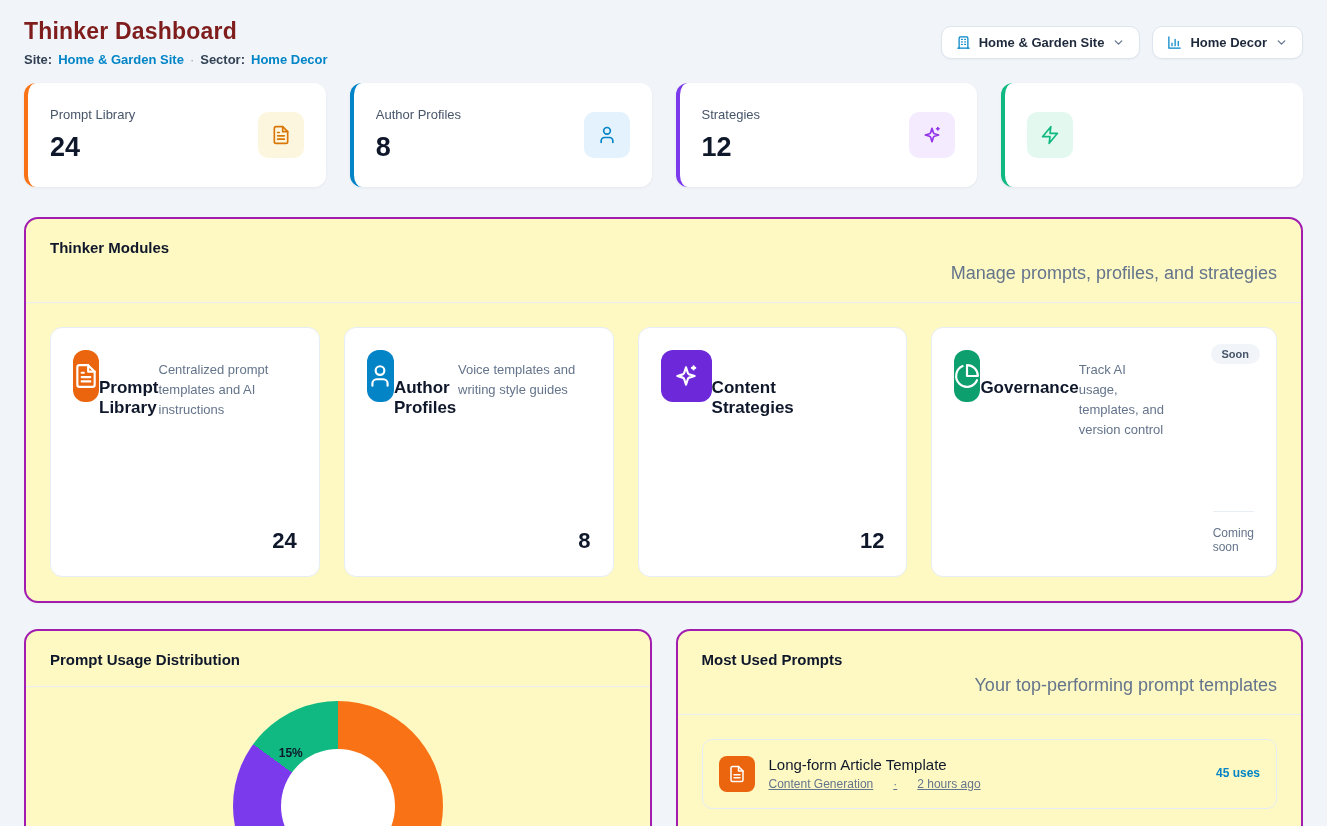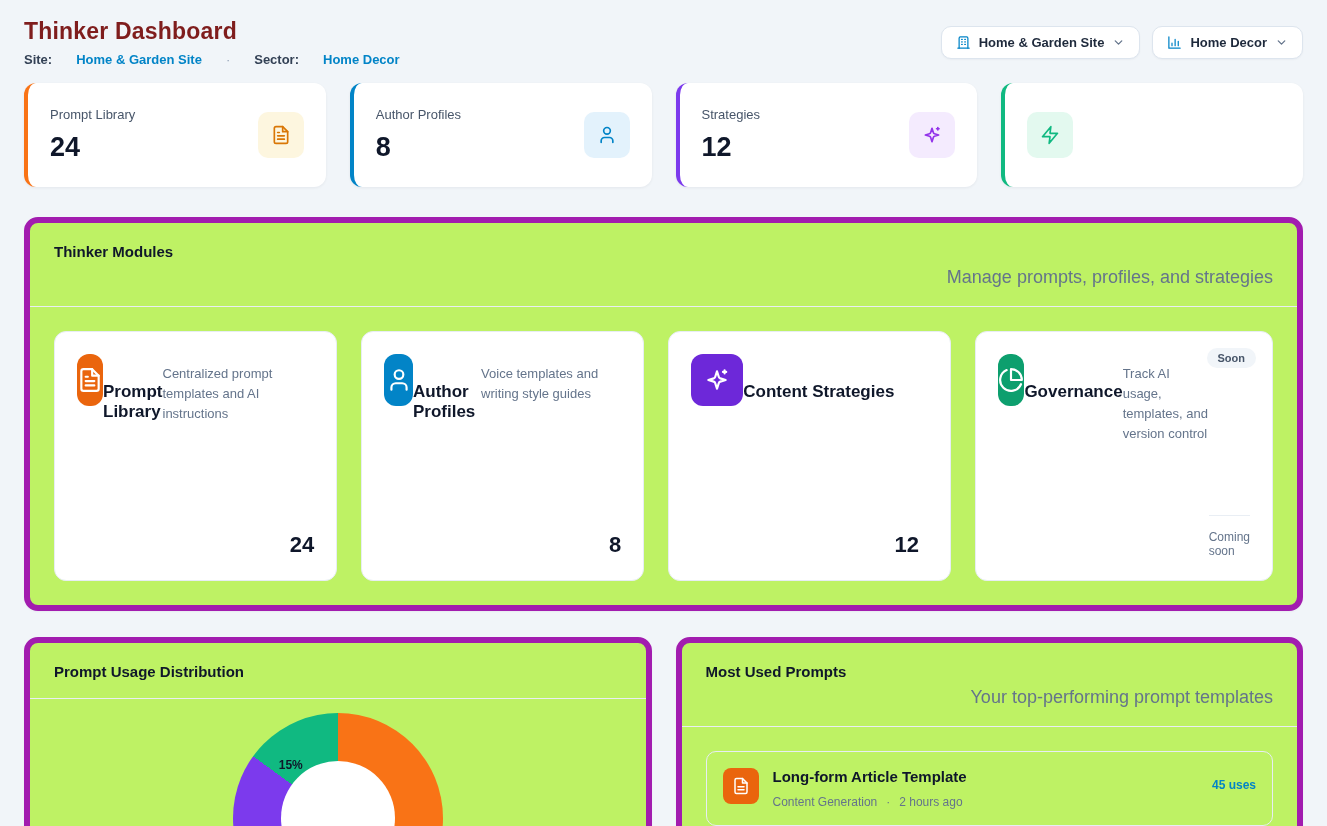--- a/index.html
+++ b/index.html
@@ -7,21 +7,21 @@
   body {
     font-family:"Liberation Sans", sans-serif;
     background:#f1f5f9;
     color:#0f172a;
   }
   .page { padding:18px 24px 0 24px; }
 
   
   .header { display:flex; justify-content:space-between; align-items:center; margin-bottom:16px; }
   .page-title { font-size:23px; font-weight:800; color:#7f1d1d; letter-spacing:.2px; }
-  .sub-row { margin-top:7px; font-size:13px; color:#334155; font-weight:700; display:flex; gap:24px; align-items:center; }
+  .sub-row { margin-top:7px; font-size:13px; color:#334155; font-weight:700; display:flex; gap:6px; align-items:center; }
   .sub-row a { color:#0284c7; text-decoration:none; font-weight:700; cursor:pointer; }
   .sub-sep { color:#94a3b8; font-weight:400; }
   .header-controls { display:flex; gap:12px; }
   .dropdown-btn {
     display:flex; align-items:center; gap:8px;
     background:#fff; border:1px solid #dde5ee; border-radius:10px;
     padding:8px 14px; font-size:13px; font-weight:700; color:#1e293b;
     cursor:pointer; box-shadow:0 1px 2px rgba(15,23,42,.04);
   }
   .dropdown-btn .lead-ic { color:#0284c7; display:flex; }
@@ -41,21 +41,21 @@
   .stat-card.green  { border-left-color:#10b981; }
   .stat-label { font-size:13px; color:#475569; margin-bottom:10px; }
   .stat-value { font-size:27px; font-weight:800; color:#0f172a; }
   .stat-icon { width:46px; height:46px; border-radius:10px; display:flex; align-items:center; justify-content:center; }
   .stat-icon.t-orange { background:#fdf6df; color:#d97706; }
   .stat-icon.t-blue   { background:#e3f2fc; color:#0284c7; }
   .stat-icon.t-purple { background:#f4ebfe; color:#9333ea; }
   .stat-icon.t-green  { background:#e3f9ef; color:#10b981; }
 
   
-  .panel { background:#bef264; border:6px solid #a21caf; border-radius:14px; box-shadow:0 1px 2px rgba(15,23,42,.04); }
+  .panel { background:#fef9c3; border:2px solid #a21caf; border-radius:14px; box-shadow:0 1px 2px rgba(15,23,42,.04); }
   .panel-head { padding:20px 24px 18px 24px; border-bottom:1px solid #e9eef4; }
   .panel-title { font-size:15px; font-weight:800; color:#0f172a; }
   .panel-sub { font-size:18px; color:#64748b; margin-top:7px;text-align:right; }
 
   
   .modules-panel { margin-bottom:26px; }
   .modules-body { padding:24px; display:grid; grid-template-columns:repeat(4,1fr); gap:24px; }
   .module-card {
     position:relative; border:1px solid #e7edf4; border-radius:12px; background:#fff;
     padding:22px; min-height:250px; display:flex; flex-direction:row; cursor:pointer;
@@ -65,43 +65,43 @@
   .module-icon.blue   { background:#0284c7; }
   .module-icon.purple { background:#6d28d9; }
   .module-icon.green  { background:#0d9f6e; }
   .module-title { font-size:17px; font-weight:800; margin-top:28px; color:#0f172a; }
   .module-desc { font-size:13px; color:#64748b; margin-top:10px; line-height:1.55; }
   .module-count { font-size:22px; font-weight:800; margin-top:auto; color:#0f172a; }
   .soon-badge {
     position:absolute; top:16px; right:16px; background:#f1f5f9; color:#475569;
     font-size:11px; font-weight:700; border-radius:999px; padding:4px 11px;
   }
-  .module-footer { margin-top:auto; }
+  .module-footer { margin-top:auto;margin-left:48px; }
   .module-footer .rule { border-top:1px solid #e9eef4; margin-bottom:14px; }
   .coming-soon { font-size:12px; color:#64748b; }
 
   
   .bottom-grid { display:grid; grid-template-columns:1fr 1fr; gap:24px; }
   .chart-area { position:relative; height:220px; display:flex; justify-content:center; }
   .donut { position:relative; width:210px; height:210px; border-radius:50%; margin-top:14px; }
   .donut::after {
     content:""; position:absolute; left:50%; top:50%; width:114px; height:114px;
     transform:translate(-50%,-50%); background:#fff; border-radius:50%;
   }
   .donut-label { position:absolute; left:46px; top:45px; font-size:12px; font-weight:700; color:#0f172a; z-index:2; }
 
   .prompts-body { padding:24px; }
   .prompt-item {
     display:flex; align-items:flex-start; gap:14px;
     border:1px solid #e7edf4; border-radius:10px; padding:16px; cursor:pointer;
   }
   .prompt-icon { width:36px; height:36px; border-radius:8px; background:#ea650d; color:#fff; display:flex; align-items:center; justify-content:center; flex:0 0 auto; }
   .prompt-info { flex:1; }
-  .prompt-title { font-size:15px; font-weight:700; color:#0f172a; }
-  .prompt-meta { font-size:12px; color:#64748b; margin-top:10px; display:flex; gap:9px; align-items:center; }
+  .prompt-title { font-size:15px; font-weight:400; color:#0f172a; }
+  .prompt-meta { font-size:12px; color:#64748b; margin-top:4px; display:flex; gap:20px; align-items:center;text-decoration:underline; }
   .uses-badge { font-size:12px; font-weight:700; color:#0284c7; white-space:nowrap; margin-top:10px; }
 
   svg { display:block; }
 </style>
 </head>
 <body>
 
 <div class="page">
 
   <div class="header">

